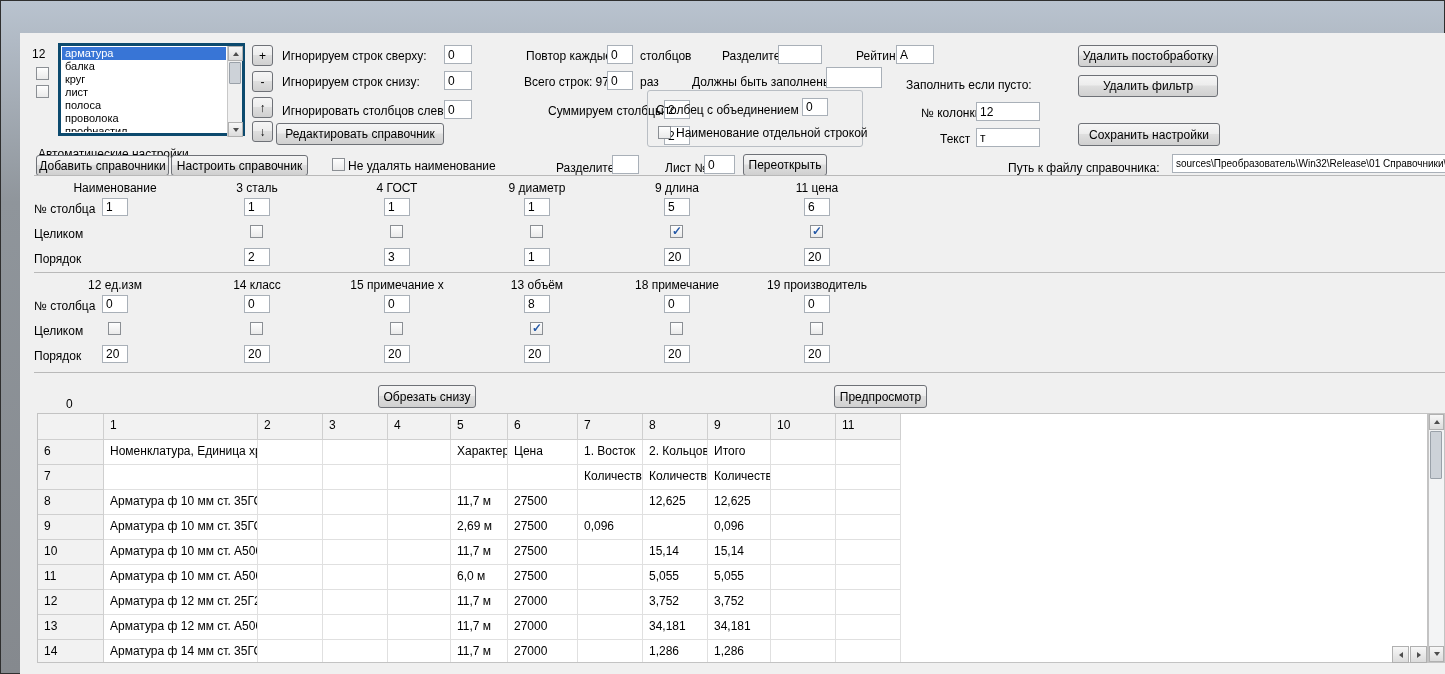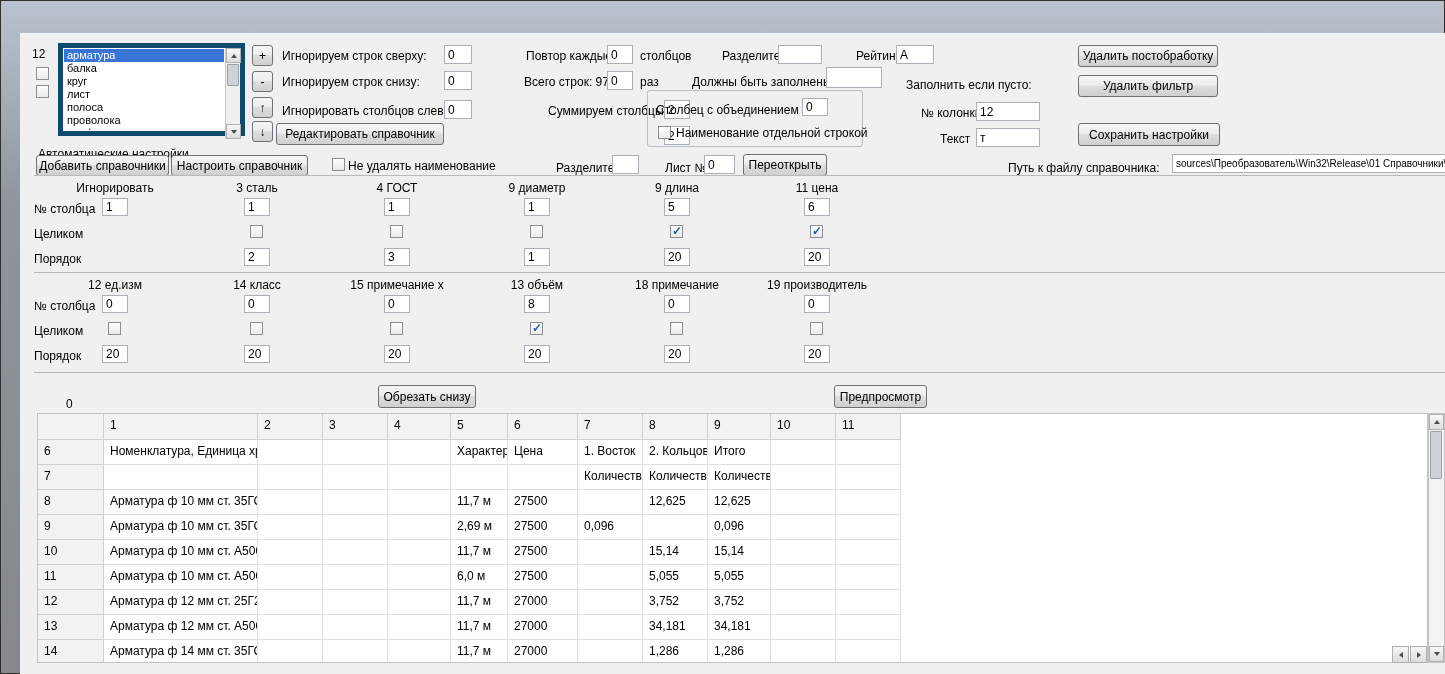--- a/index.html
+++ b/index.html
@@ -27,21 +27,21 @@
   .lbl { position:absolute; white-space:nowrap; }
   .tb { position:absolute; height:19px; border:1px solid #a9b0b8; background:#fff; font-family:inherit; font-size:12px; padding:0 3px; }
   .tb-sm { width:26px; height:18px; }
   .btn { position:absolute; border:1px solid #6e7177; border-radius:3px;
       background:linear-gradient(#f5f5f5, #ededed 45%, #dedede 50%, #d0d0d0);
       font-family:inherit; font-size:12px; color:#000; cursor:default; }
   .chk { position:absolute; width:13px; height:13px; border:1px solid #8b8f94; background:linear-gradient(#fefefe,#eaeaea); }
   .chk.checked::after { content:"✓"; position:absolute; left:1px; top:-2px; font-size:12px; font-weight:bold; color:#2458a6; }
   .hline { position:absolute; left:14px; width:1414px; height:1px; background:#b9b9b9; }
 
-  .listbox { position:absolute; left:38px; top:10px; width:187px; height:93px; background:#fff; border:5px solid #0c4a6e; }
+  .listbox { position:absolute; left:38px; top:10px; width:187px; height:93px; background:#fff; border:3px solid #0c4a6e; }
   .lb-items { position:absolute; left:1px; top:1px; right:16px; bottom:1px; overflow:hidden; }
   .lb-item { height:13px; line-height:13px; font-size:11px; padding-left:3px; white-space:nowrap; }
   .lb-item.selected { background:#3875d6; color:#fff; }
   .lb-scroll { position:absolute; top:0; right:0; width:15px; height:91px; background:#f0f0f0; border-left:1px solid #c8c8c8; }
 
   .sb-btn { position:absolute; width:15px; height:16px; background:linear-gradient(#f7f7f7,#dcdcdc); border:1px solid #b0b0b0; display:flex; align-items:center; justify-content:center; }
   .tri-up { width:0; height:0; border-left:3px solid transparent; border-right:3px solid transparent; border-bottom:4px solid #4d4d4d; }
   .tri-down { width:0; height:0; border-left:3px solid transparent; border-right:3px solid transparent; border-top:4px solid #4d4d4d; }
   .tri-left { width:0; height:0; border-top:3px solid transparent; border-bottom:3px solid transparent; border-right:4px solid #4d4d4d; }
   .tri-right { width:0; height:0; border-top:3px solid transparent; border-bottom:3px solid transparent; border-left:4px solid #4d4d4d; }
@@ -152,21 +152,21 @@
     <input class="tb" style="left: 1152px; top: 121px; width: 288px; height: 19px; font-size: 10px;" value="sources\Преобразователь\Win32\Release\01 Справочники\арматура.csv">
 
     <div class="hline" style="top:142px;"></div>
     <div class="hline" style="top:239px;"></div>
     <div class="hline" style="top:339px;"></div>
 
     <div class="map-group" id="map-group-0" style="top:142px; height:97px;">
       <span class="lbl" style="left:14px; top:27px;">№ столбца</span>
       <span class="lbl" style="left:14px; top:52px;">Целиком</span>
       <span class="lbl" style="left:14px; top:77px;">Порядок</span>
-    <div class="map-h" style="left: 15px; top: 6px;">Игнорировать</div>
+    <div class="map-h" style="left: 15px; top: 6px;">Наименование</div>
         <input class="tb tb-sm" value="1" style="left: 82px; top: 23px;">
         <div class="map-h" style="left: 157px; top: 6px;">3 сталь</div>
         <input class="tb tb-sm" value="1" style="left: 224px; top: 23px;">
         <span class="chk" style="left: 230px; top: 50px;"></span>
         <input class="tb tb-sm" value="2" style="left: 224px; top: 73px;">
         <div class="map-h" style="left: 297px; top: 6px;">4 ГОСТ</div>
         <input class="tb tb-sm" value="1" style="left: 364px; top: 23px;">
         <span class="chk" style="left: 370px; top: 50px;"></span>
         <input class="tb tb-sm" value="3" style="left: 364px; top: 73px;">
         <div class="map-h" style="left: 437px; top: 6px;">9 диаметр</div>

